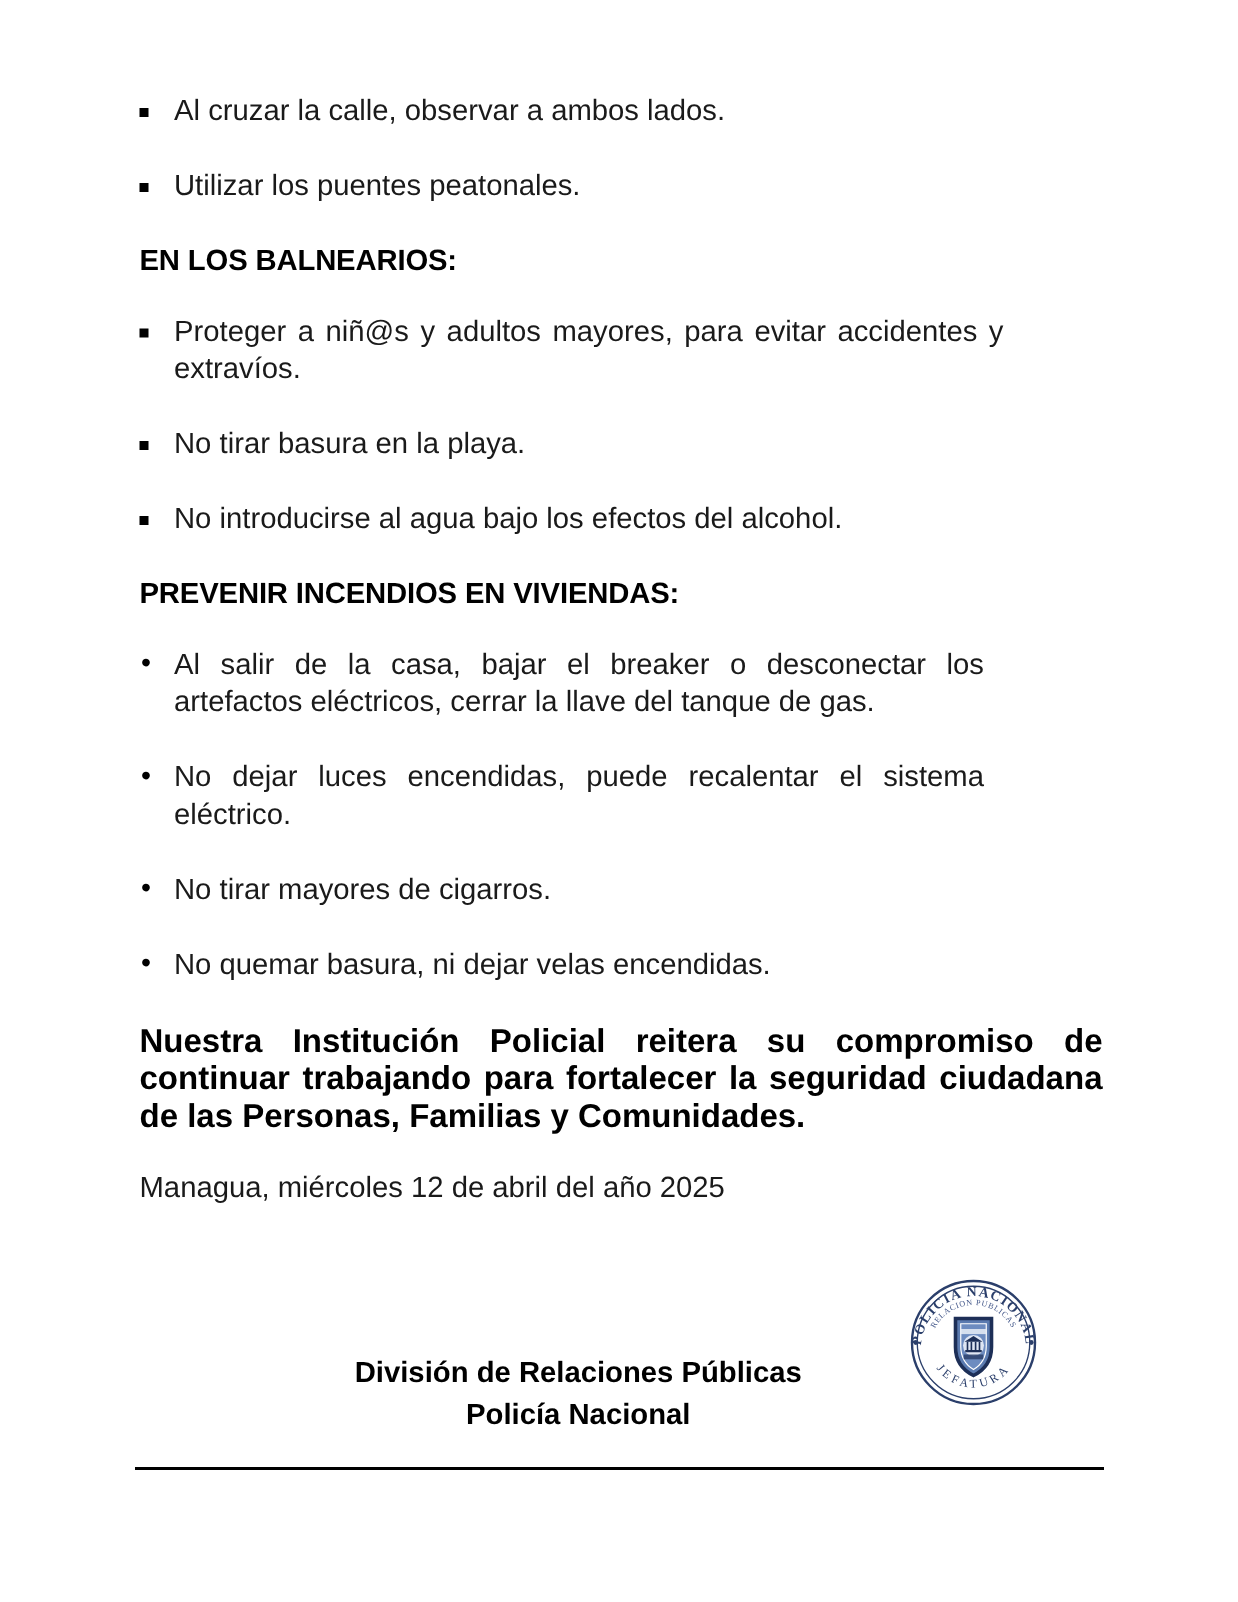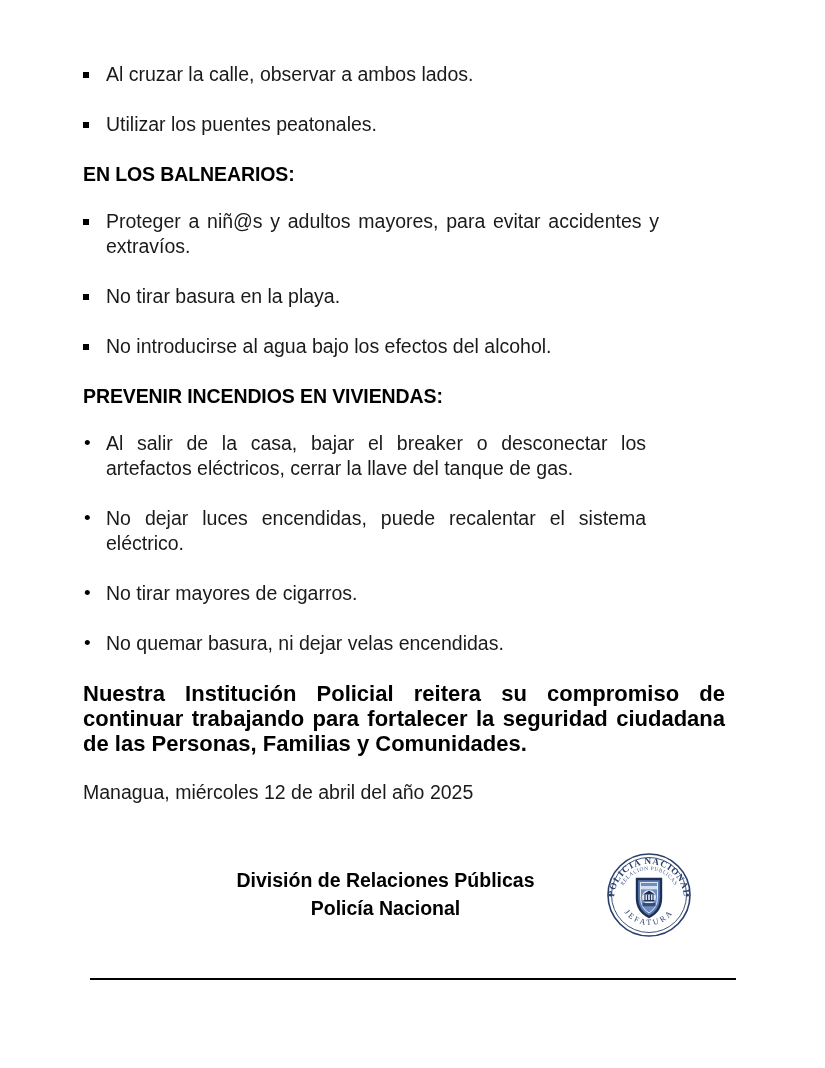--- a/index.html
+++ b/index.html
@@ -15,21 +15,21 @@
   .page {
     position: relative;
     width: 825px;
     height: 1068px;
     background: #ffffff;
     overflow: hidden;
     box-sizing: border-box;
   }
   .content {
     position: absolute;
-    left: 83px;
+    left: 93px;
     top: 62px;
     width: 642px;
   }
 
   
   ul.blist {
     list-style: none;
     margin: 0;
     padding: 0;
   }
@@ -99,21 +99,21 @@
     font-size: 19.5px;
     line-height: 25px;
     color: #1a1a1a;
     margin: 0;
   }
 
   
   .sigblock {
     position: absolute;
     left: 93px;
-    top: 866px;
+    top: 901px;
     width: 585px;
     text-align: center;
   }
   .sigline {
     font-size: 19.5px;
     line-height: 28px;
     font-weight: bold;
     color: #000000;
   }
 

